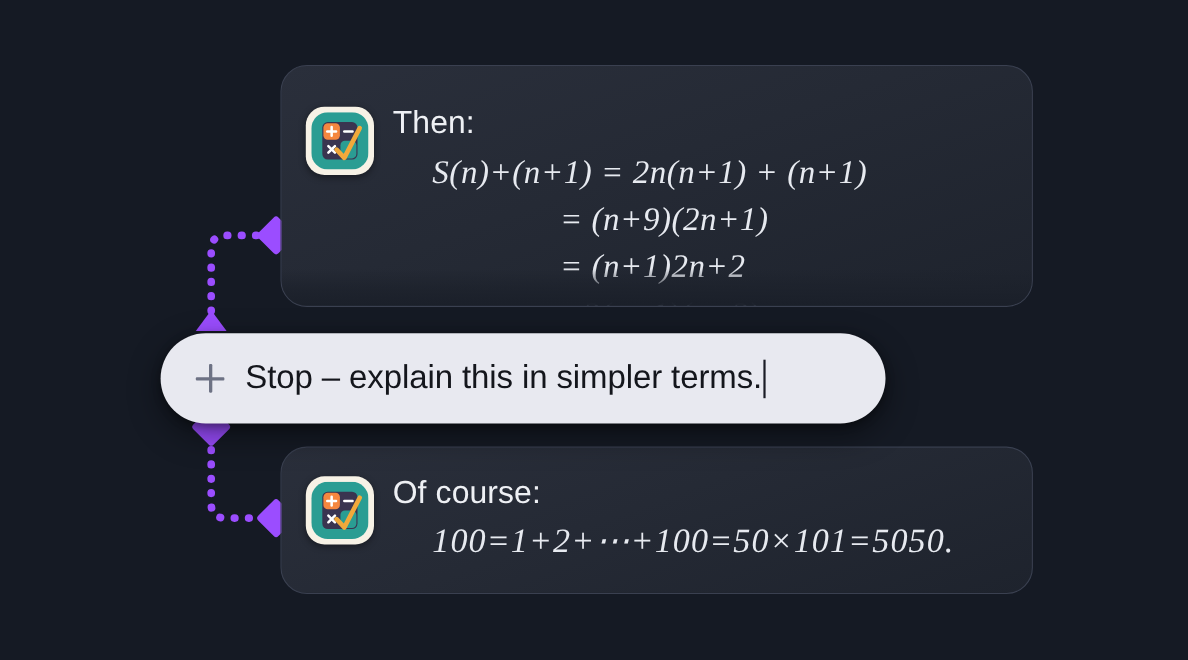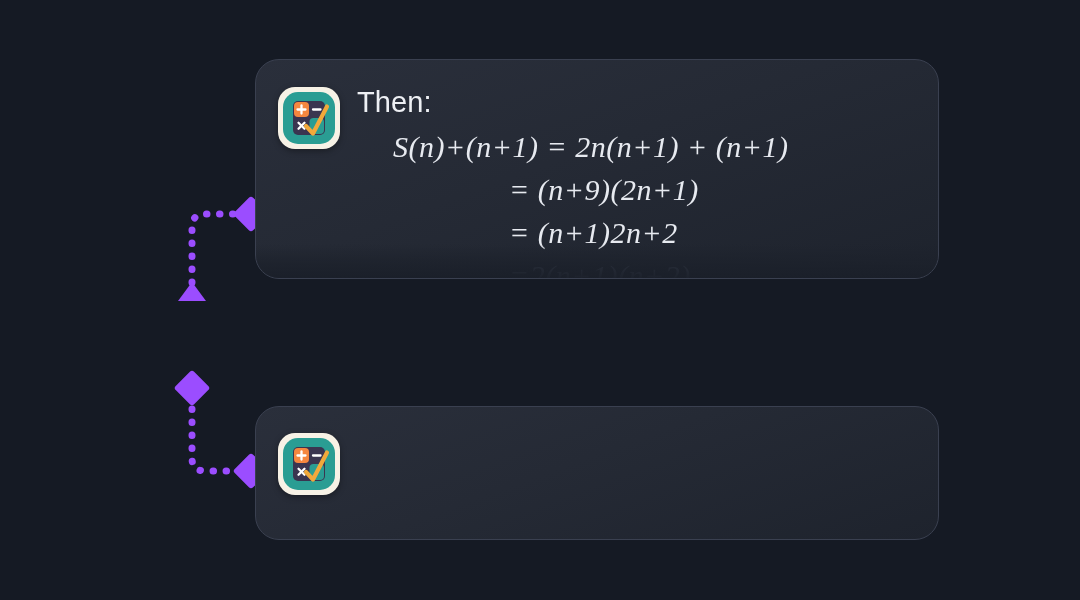--- a/index.html
+++ b/index.html
@@ -51,21 +51,21 @@
   .msg-card.card-bottom {
     left: 255px;
     top: 406px;
     width: 684px;
     height: 134px;
   }
 
   .msg-inner {
     display: flex;
     align-items: flex-start;
-    padding: 27px 0 0 22px;
+    padding: 37px 0 0 22px;
     gap: 17px;
   }
 
   .card-bottom .msg-inner { padding-top: 26px; }
 
   
   .app-icon {
     width: 62px;
     height: 62px;
     flex: 0 0 62px;
@@ -239,20 +239,27 @@
           <div class="math-line indent-1">= (n+9)(2n+1)</div>
           <div class="math-line indent-2">= (n+1)2n+2</div>
           <div class="math-line indent-2 faded">=2(n+1)(n+2)</div>
         </div>
       </div>
 
     </div>
     <div class="card-fade"></div>
   </div>
 
+  <div class="input-pill">
+    <span class="plus-icon"></span>
+    <span class="input-text-wrap">
+      <span class="input-text">Stop – explain this in simpler terms.</span>
+      <span class="caret"></span>
+    </span>
+  </div>
 
   <div class="msg-card card-bottom">
     <div class="msg-inner">
 
       <div class="app-icon">
         <svg width="52" height="52" viewBox="0 0 52 52" xmlns="http://www.w3.org/2000/svg">
           <rect x="0" y="0" width="52" height="52" rx="15" fill="#2a9d93"></rect>
           <rect x="10" y="9" width="32" height="34" rx="5" fill="#3a3550"></rect>
           <rect x="11" y="10" width="15" height="15" rx="4" fill="#f5873f"></rect>
           <rect x="26.5" y="10" width="14.5" height="15" rx="4" fill="#3a3550"></rect>
@@ -262,17 +269,21 @@
             <line x1="14.5" y1="17.5" x2="22.5" y2="17.5"></line>
             <line x1="18.5" y1="13.5" x2="18.5" y2="21.5"></line>
             <line x1="30" y1="17.5" x2="37.5" y2="17.5"></line>
             <line x1="15.5" y1="30.8" x2="21.5" y2="36.8"></line>
             <line x1="21.5" y1="30.8" x2="15.5" y2="36.8"></line>
           </g>
           <path d="M 23 34 L 30 41.5 L 44 14.5" fill="none" stroke="#f2a93b" stroke-width="4.2" stroke-linecap="round" stroke-linejoin="round"></path>
         </svg>
       </div>
 
+      <div class="msg-body">
+        <div class="msg-title">Of course:</div>
+        <div class="math math-oneline">100=1+2+⋯+100=50×101=5050.</div>
+      </div>
 
     </div>
   </div>
 
 </div>
 
 </body></html>

